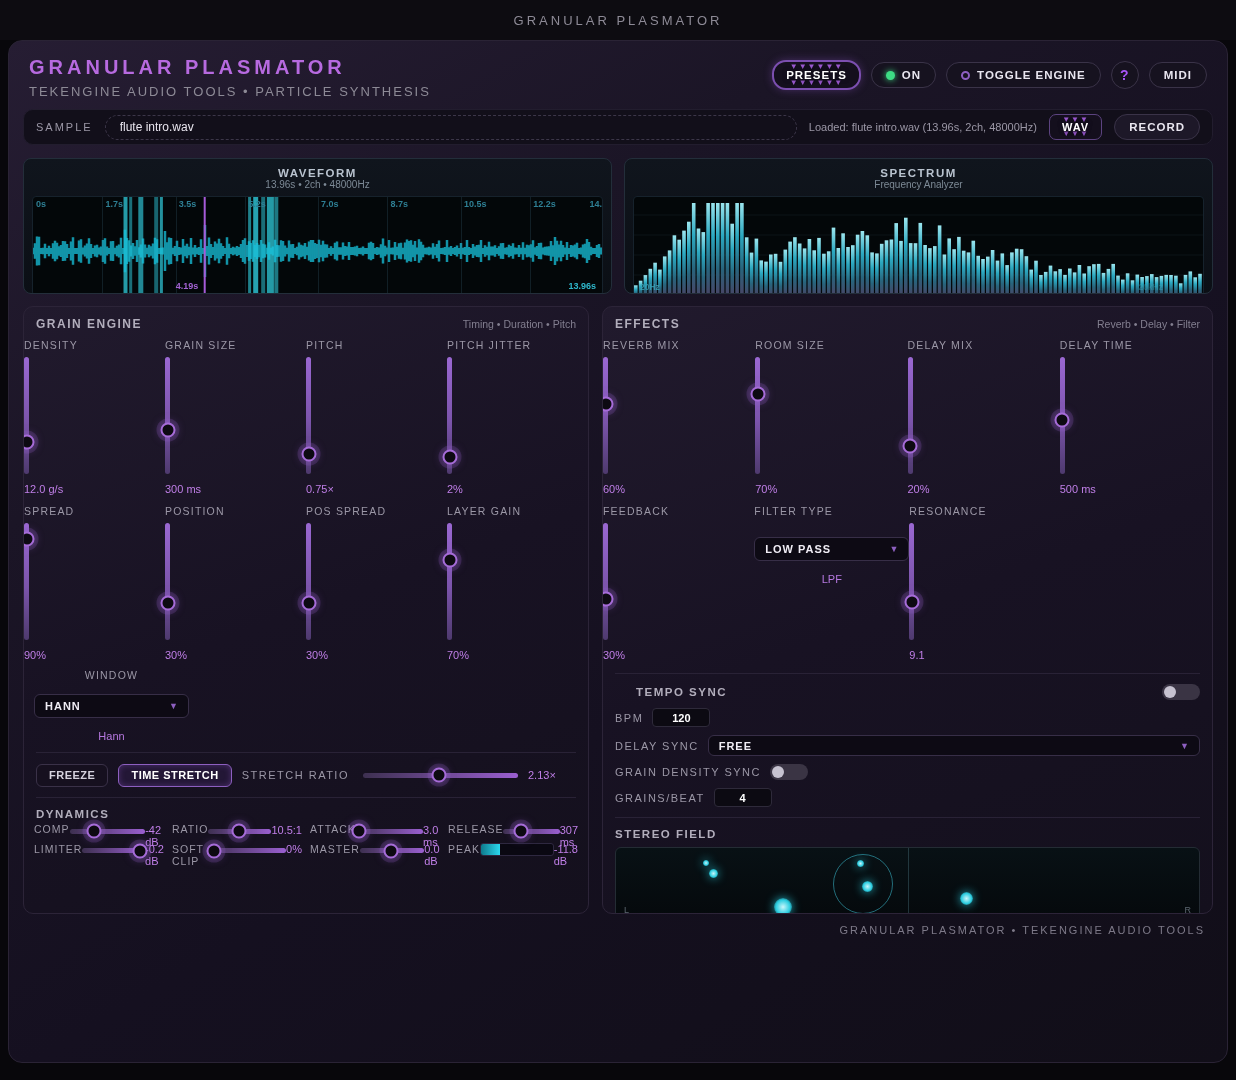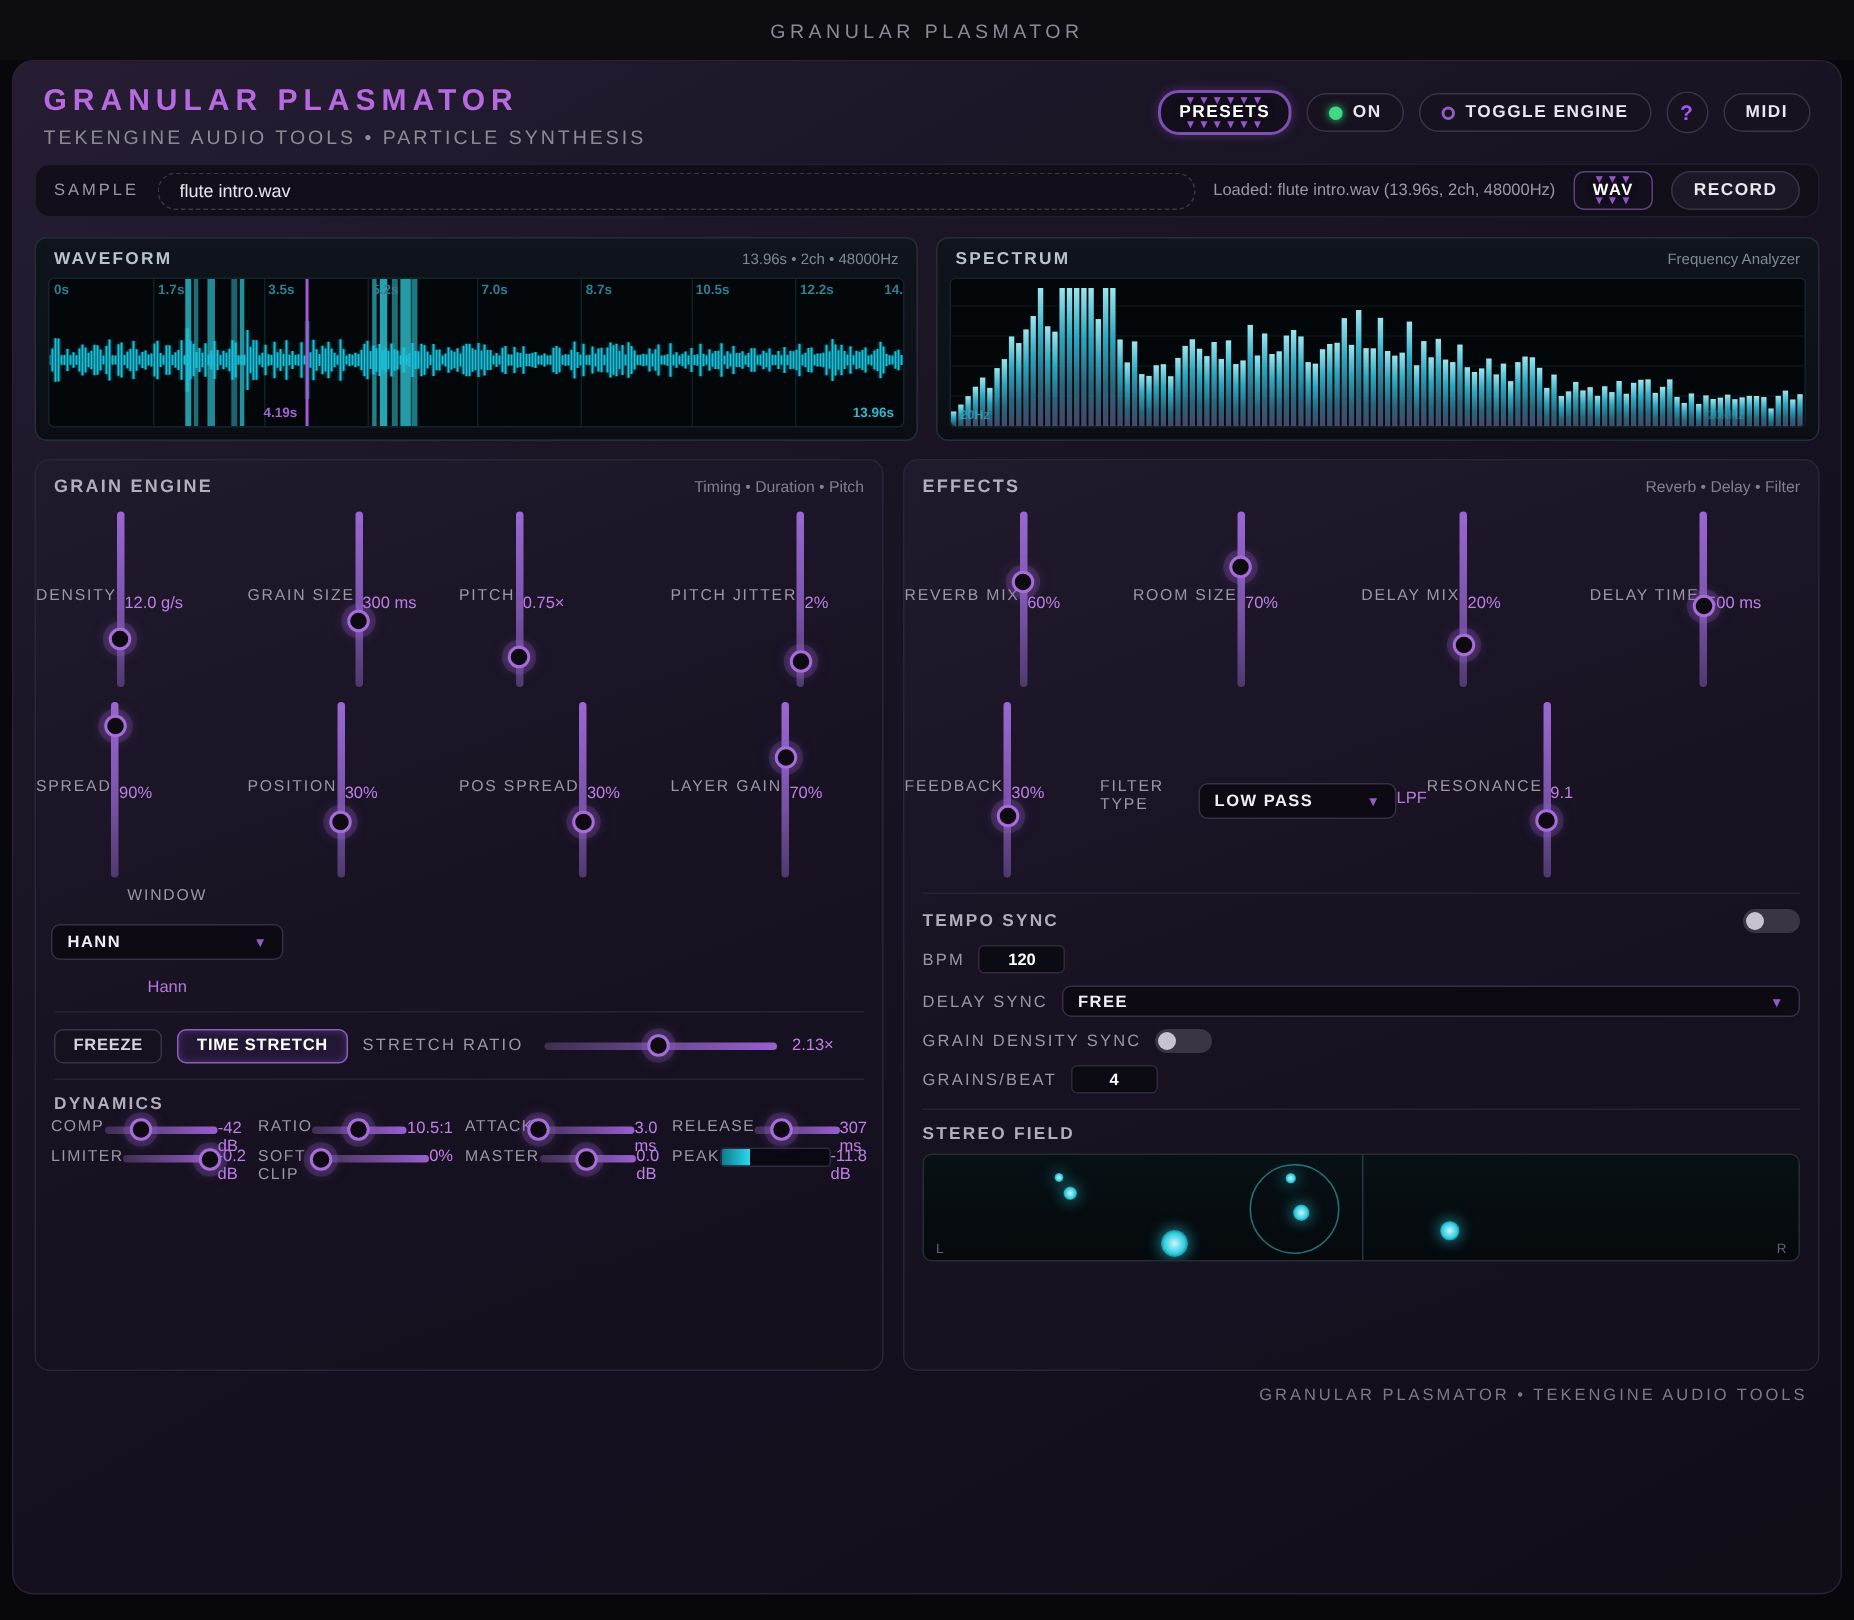--- a/index.html
+++ b/index.html
@@ -40,42 +40,42 @@
     background:transparent; color:#e8e5ee; font-size:12px; padding:0 14px;
     font-family:"Liberation Sans",sans-serif; outline:none; }
   .loaded { color:#9b97a6; font-size:11px; white-space:nowrap; }
   .tri-mini { height:26px; border-radius:7px; border:1px solid #5c4380; box-shadow:none; font-size:11px; }
   .rec { background:#1d1828;text-align:right; }
 
   
   .scopes { display:flex; gap:12px; margin:13px 14px 0; }
   .scope { flex:1; height:136px; background:linear-gradient(180deg,#10151d,#0b0f15); border:1px solid #232e3a;
     border-radius:8px; overflow:hidden; }
-  .scope-head { display:flex; justify-content:space-between; align-items:center; padding:8px 12px 4px; }
+  .scope-head { display:flex; align-items:center; padding:8px 12px 4px;flex-direction:column; }
   .scope-title { color:#b9c3cf; font-size:11.5px; font-weight:bold; letter-spacing:1.5px; }
   .scope-meta { color:#7d8a96; font-size:10px; }
   .canvas { position:relative; margin:2px 8px 8px; height:100px; background:#030709;
     border:1px solid #16222c; border-radius:4px; overflow:hidden; }
   .tlabel { position:absolute; top:2px; font-size:9px; font-weight:bold; color:#2e7f94; }
   .gline { position:absolute; top:0; bottom:0; width:1px; background:rgba(70,120,140,.22); }
   .ph-label { position:absolute; bottom:4px; font-size:9px; font-weight:bold; color:#a463d4; }
   .dur-label { position:absolute; bottom:4px; right:6px; font-size:9px; font-weight:bold; color:#2fb8cc; }
   .f-label { position:absolute; bottom:3px; font-size:8.5px; font-weight:bold; color:rgba(60,170,190,.75); }
 
   
   .main { display:flex; gap:13px; margin:12px 14px 0; align-items:stretch; }
   .panel { background:linear-gradient(160deg,#211a2d 0%, #181223 50%, #14101d 100%);
     border:1px solid #2c2438; border-radius:10px; height:608px; overflow:hidden; }
   .panel.left { width:566px; } .panel.right { flex:1; }
   .p-head { display:flex; justify-content:space-between; align-items:baseline; padding:10px 12px 0; }
   .p-title { color:#b2aebc; font-size:12px; font-weight:bold; letter-spacing:1.5px; }
   .p-meta { color:#837f90; font-size:10.5px; }
 
   .vrow { display:grid; grid-template-columns:repeat(4,1fr); margin-top:8px; }
-  .vcol { display:flex; flex-direction:row; align-items:center; }
+  .vcol { display:flex; flex-direction:column; }
   .vlabel { color:#9b97a6; font-size:10.5px; letter-spacing:1.2px; height:16px; }
   .vtrack { position:relative; width:5px; height:117px; margin-top:2px; border-radius:3px;
     background:linear-gradient(180deg,#9a68d2 0%,#7b54ab 55%,#4e3a6e 100%); cursor:pointer; }
   .knob { position:absolute; left:50%; top:50%; transform:translate(-50%,-50%); width:15px; height:15px;
     border-radius:50%; background:#0d0a12; border:2px solid #a66cd8;
     box-shadow:0 0 0 4px rgba(140,90,190,.22), 0 0 10px rgba(160,100,220,.55); cursor:grab; }
   .vvalue { margin-top:9px; height:14px; color:#c07fe8; font-size:11px; }
 
   .dd { width:155px; height:24px; background:#0d0a14; border:1px solid #372e47; border-radius:6px;
     display:flex; align-items:center; justify-content:space-between; padding:0 10px; cursor:pointer; }
@@ -102,21 +102,21 @@
   .hlabel { color:#9b97a6; font-size:10.5px; letter-spacing:1px; height:15px; }
   .hcol .htrack { width:100%; margin:5px 0 4px; }
   .hvalue { color:#c07fe8; font-size:11px; height:14px; }
   .meter { width:100%; height:13px; margin:2px 0 3px; background:#0a0812; border:1px solid #2e2840;
     border-radius:3px; overflow:hidden; }
   .meter-fill { height:100%; background:linear-gradient(90deg,#0e7a8c,#2bd8ee); }
 
   
   .ts { padding:0 12px; }
   .ts-head { display:flex; justify-content:space-between; align-items:center; margin-top:6px; }
-  .ts-title { color:#b2aebc; font-size:11.5px; font-weight:bold; letter-spacing:1.5px; }
+  .ts-title { color:#b2aebc; font-size:11.5px; font-weight:bold; letter-spacing:1.5px;margin-left:21px; }
   .toggle { width:38px; height:16px; border-radius:9px; background:#3a3444; position:relative; cursor:pointer; }
   .toggle .tknob { position:absolute; left:2px; top:2px; width:12px; height:12px; border-radius:50%; background:#c6c2d0; }
   .ts-row { display:flex; align-items:center; gap:9px; margin-top:8px; }
   .ts-label { color:#9b97a6; font-size:11px; letter-spacing:1.5px; }
   .ts-input { width:58px; height:19px; background:#0c0a12; border:1px solid #2e2a3a; border-radius:4px;
     color:#fff; font-weight:bold; font-size:11px; text-align:center; font-family:"Liberation Sans",sans-serif; outline:none; }
   .dd.full { flex:1; width:auto; height:21px; }
 
   
   .sf-title { color:#b2aebc; font-size:11.5px; font-weight:bold; letter-spacing:1.5px; padding:0 12px; margin-top:9px; }

